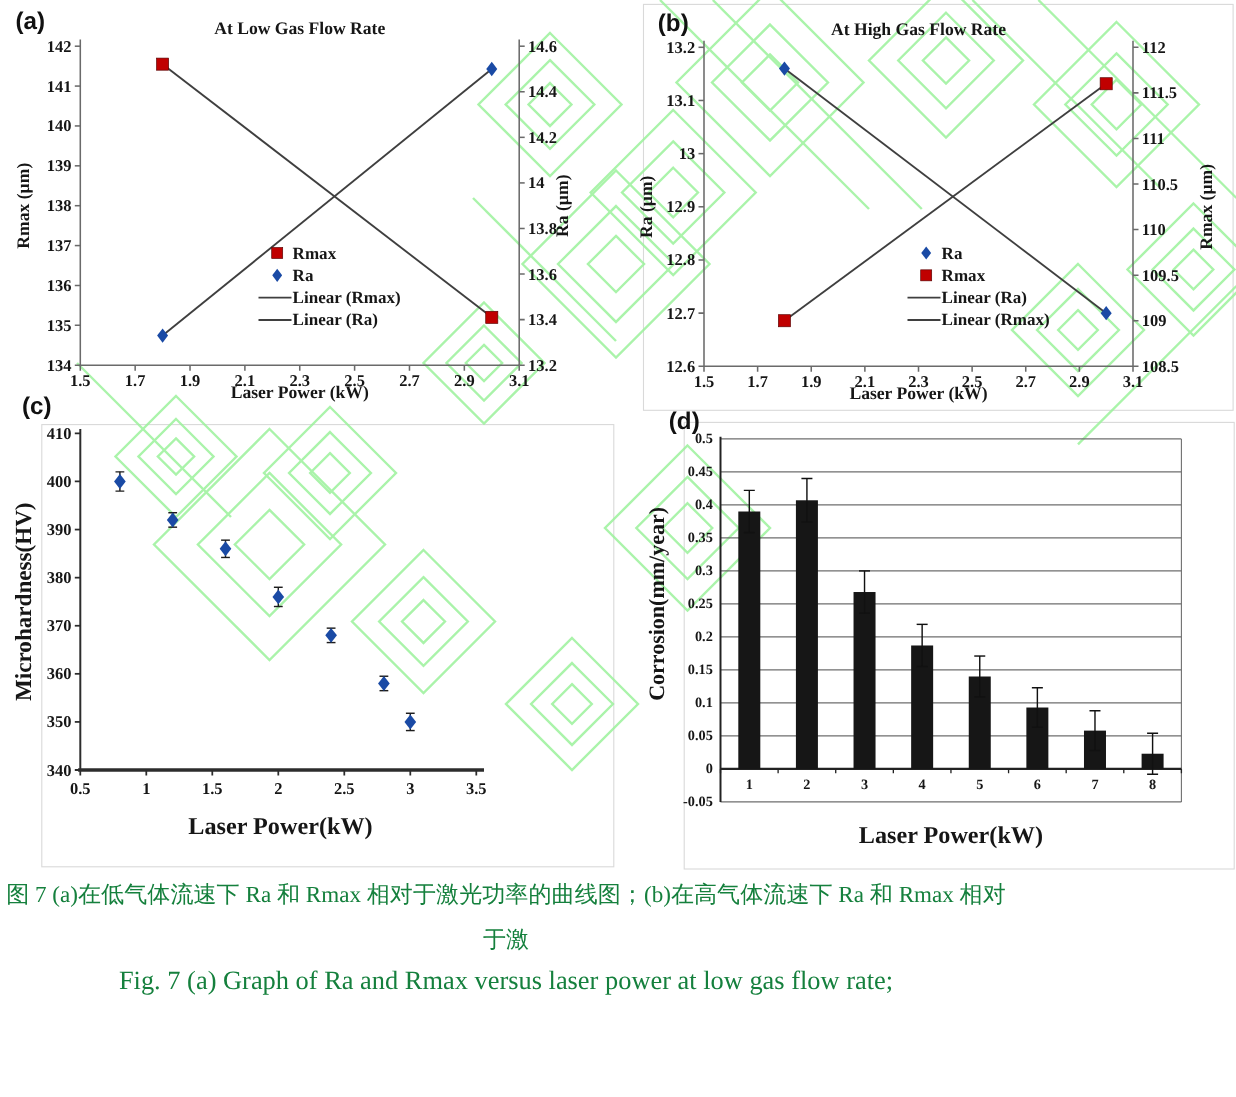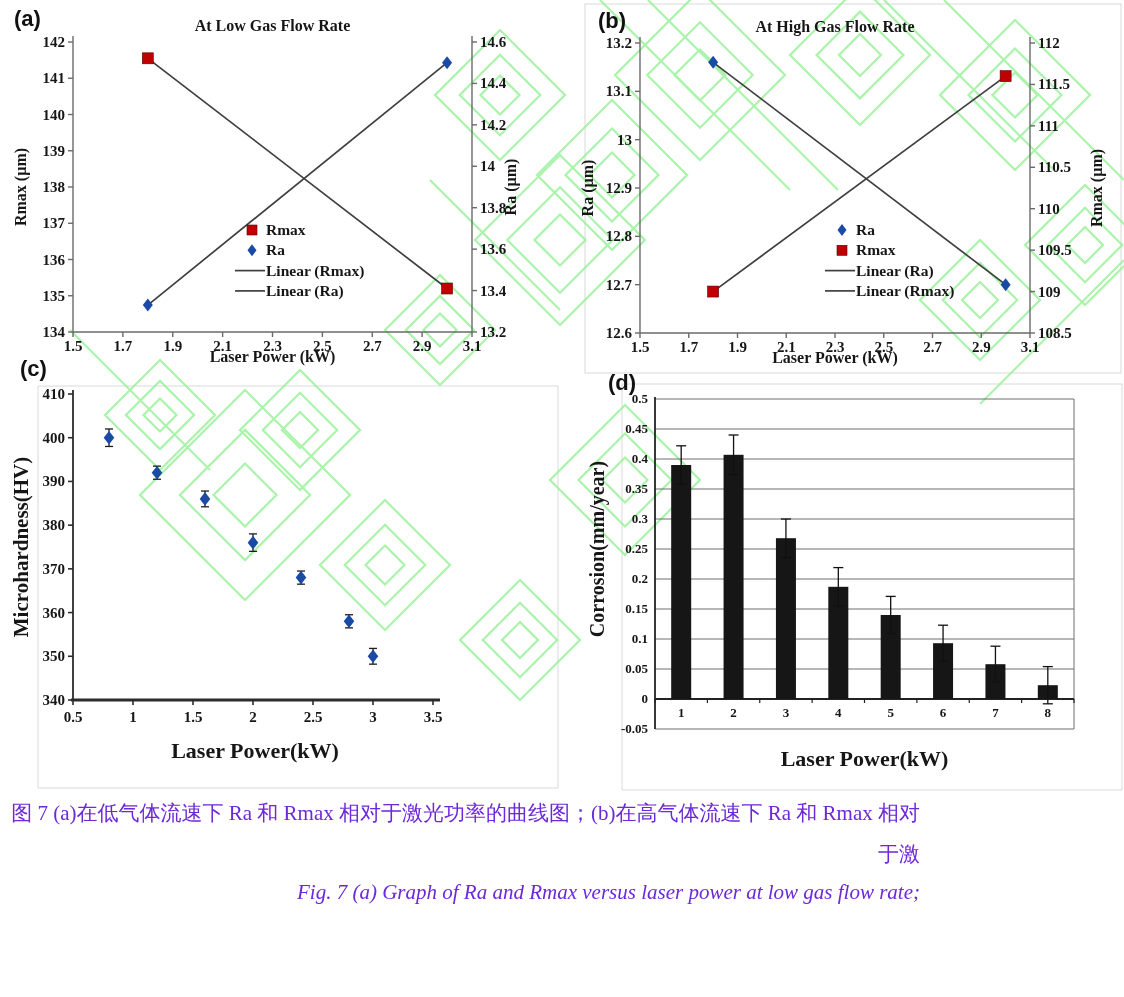--- a/index.html
+++ b/index.html
@@ -4,23 +4,23 @@
 <style>
   html,body{margin:0;padding:0;background:#ffffff;}
   body{width:1124px;height:997px;position:relative;overflow:hidden;
        font-family:"Liberation Serif","DejaVu Serif",serif;}
   .panel{position:absolute;z-index:2;}
   .panel svg{display:block;}
   .panel-letter{position:absolute;z-index:4;font-family:"Liberation Sans","DejaVu Sans",sans-serif;
        font-weight:bold;font-size:22px;color:#111;}
   .wm{position:absolute;left:0;top:0;z-index:1;}
   .frames{position:absolute;left:0;top:0;z-index:0;}
-  .caption{position:absolute;left:0;top:793px;width:920px;text-align:right;z-index:3;color:#6d28d9;}
+  .caption{position:absolute;left:0;top:793px;width:920px;text-align:center;z-index:3;color:#15803d;}
   .cap-zh{font-size:21px;line-height:41px;}
-  .cap-en{font-size:21px;line-height:34px;font-style:italic;}
+  .cap-en{font-size:24px;line-height:34px;}
   .caption sup{font-size:0.62em;}
 </style>
 </head>
 <body>
 
 <svg class="frames" width="1124" height="997">
   <rect x="585" y="4" width="536" height="369" fill="none" stroke="#d9d9d9" stroke-width="1"></rect>
   <rect x="38" y="386" width="520" height="402" fill="none" stroke="#d9d9d9" stroke-width="1"></rect>
   <rect x="622" y="384" width="500" height="406" fill="none" stroke="#d9d9d9" stroke-width="1"></rect>
 </svg>

